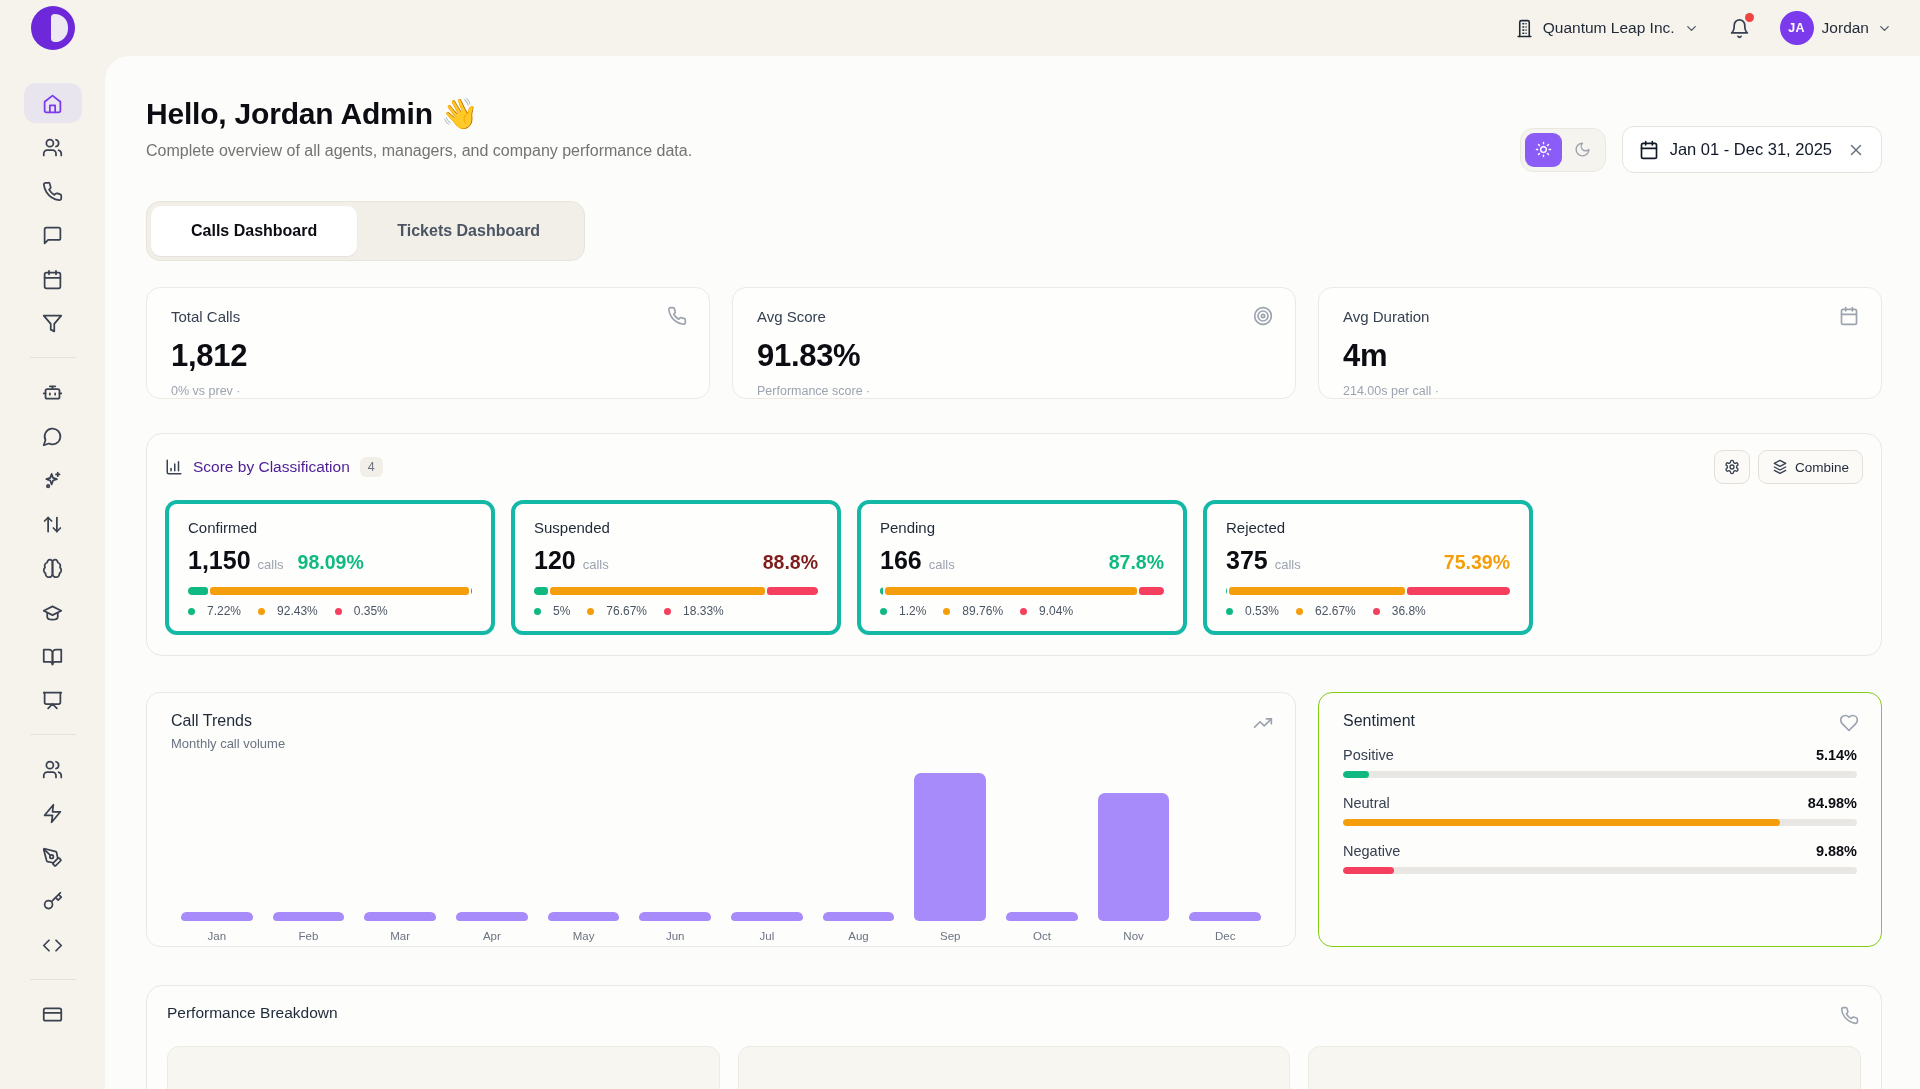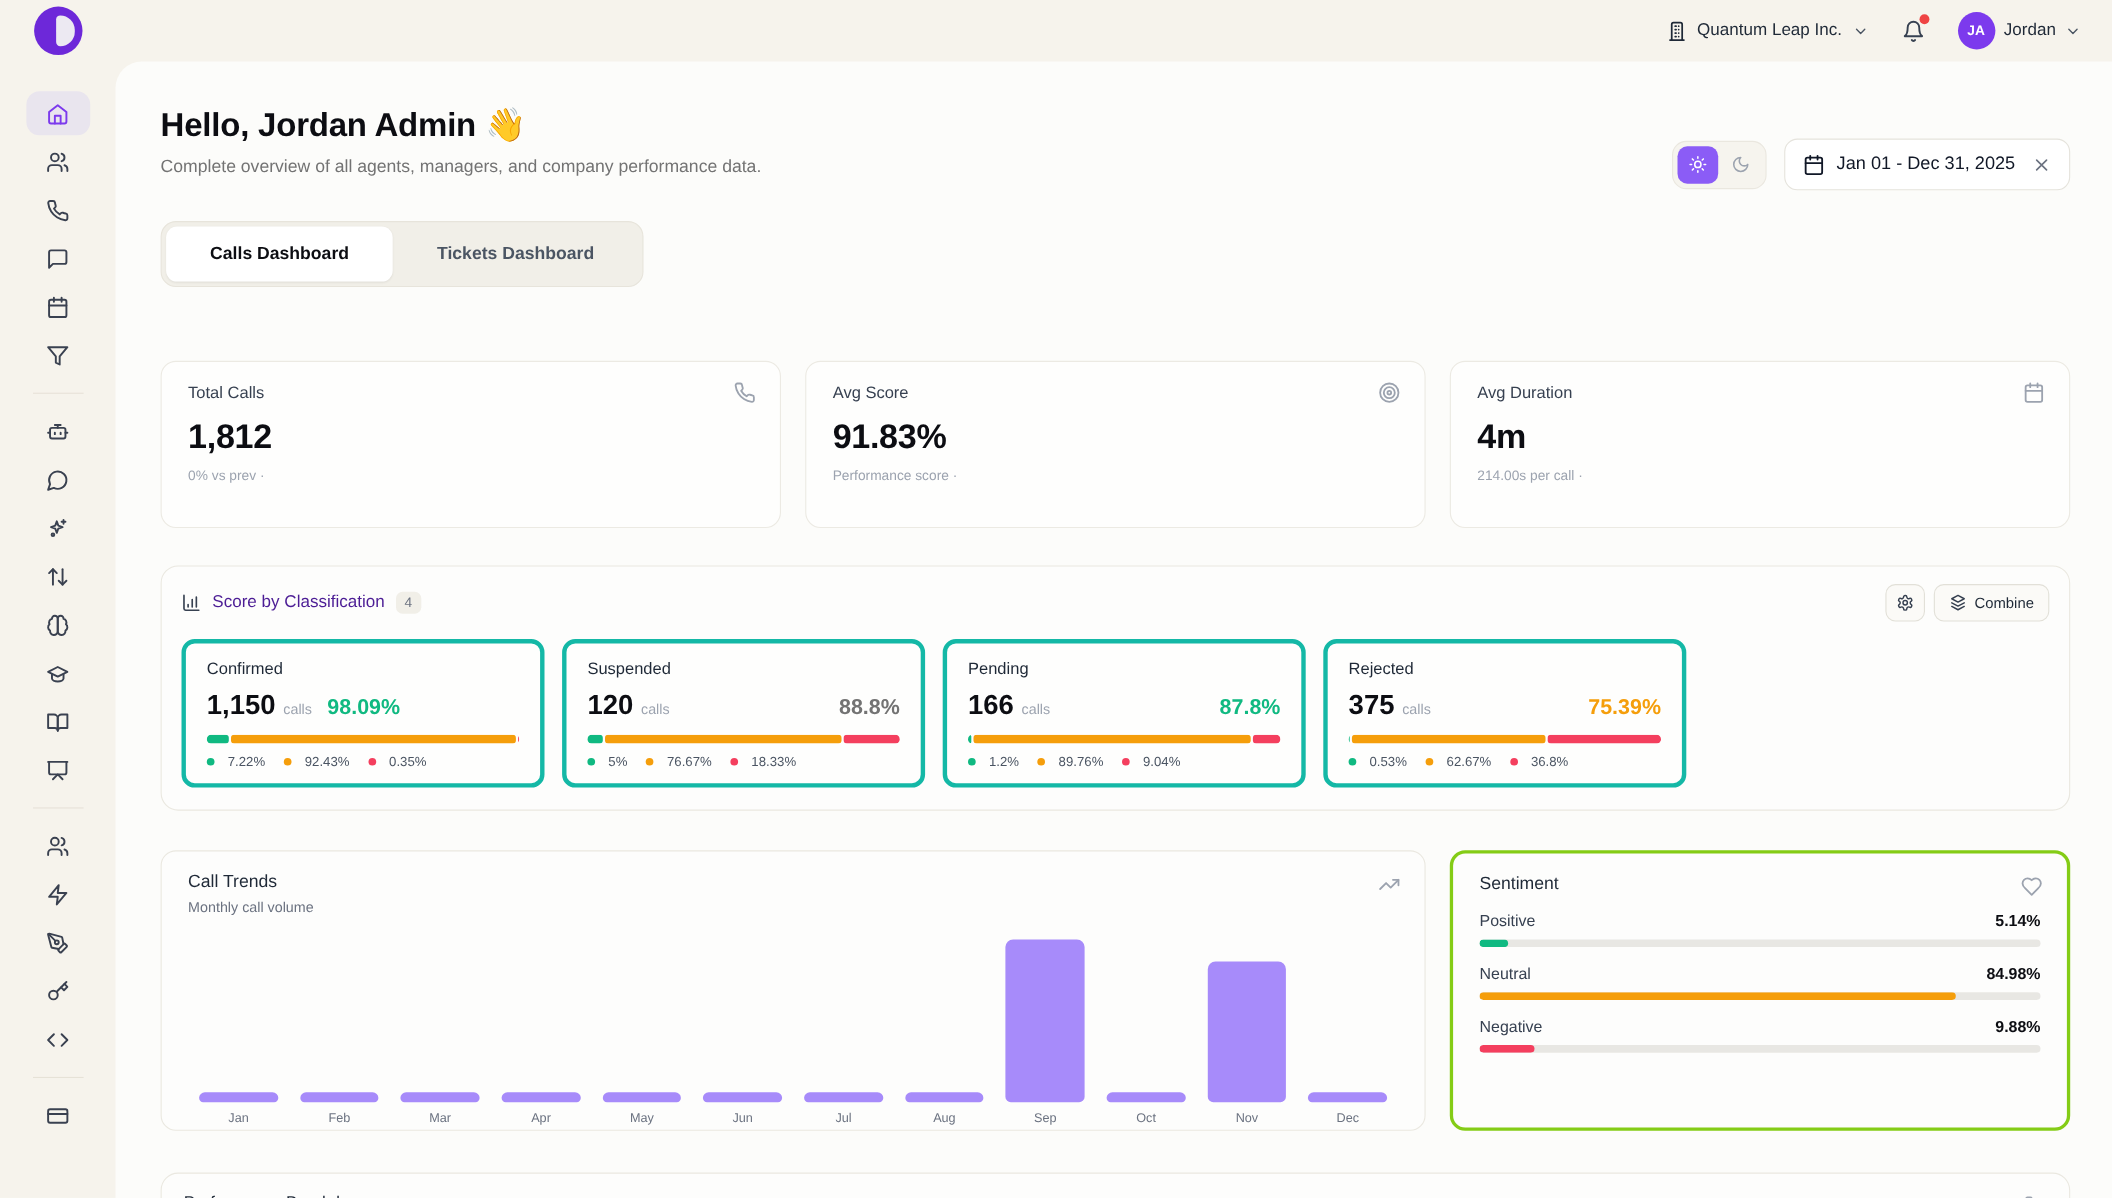--- a/index.html
+++ b/index.html
@@ -51,21 +51,21 @@
   .date-text { font-size:16.5px; font-weight:500; color:#111827; }
   .date-btn .x-ic { width:18px; height:18px; color:#6b7280; margin-left:4px; }
 
   
   .tabs { display:inline-flex; background:#f1efe8; border:1px solid #e7e4db; border-radius:14px; padding:4px; margin-top:28px; }
   .tab { border:none; background:transparent; border-radius:10px; padding:0 40px; height:50px; font-size:16px; font-weight:600; color:#4b5563; cursor:pointer; font-family:inherit; }
   .tab.active { background:#fff; color:#0c0d12; font-weight:700; box-shadow:0 1px 2px rgba(0,0,0,.06); }
 
   
   .stats-row { display:flex; gap:22px; margin-top:26px; }
-  .stat-card { flex:1; background:#fefefd; border:1px solid #eceae3; border-radius:14px; padding:20px 24px 18px; height:152px; position:relative;margin-top:41px; }
+  .stat-card { flex:1; background:#fefefd; border:1px solid #eceae3; border-radius:14px; padding:20px 24px 18px; height:112px; position:relative; }
   .stat-label { font-size:15px; color:#374151; font-weight:500; }
   .stat-icon { position:absolute; top:18px; right:22px; width:20px; height:20px; color:#9ca3af; }
   .stat-value { font-size:31px; font-weight:700; color:#0c0d12; margin-top:13px; letter-spacing:-.3px; }
   .stat-note { font-size:12.5px; color:#9ca3af; margin-top:10px; }
 
   
   .class-section { border:1px solid #eae8e0; border-radius:16px; margin-top:34px; padding:16px 18px 20px; background:#fdfdfc; }
   .class-header { display:flex; align-items:center; }
   .class-header .ic { width:18px; height:18px; color:#374151; }
   .class-title { font-size:15.5px; font-weight:500; color:#4c1d95; margin-left:10px; }
@@ -93,21 +93,21 @@
   .trends-card { flex:1; background:#fdfdfc; border:1px solid #eae8e0; border-radius:14px; padding:19px 24px 14px; height:255px; position:relative; }
   .card-title { font-size:16px; font-weight:500; color:#1f2937; }
   .card-sub { font-size:13px; color:#6b7280; margin-top:6px; }
   .card-corner-ic { position:absolute; top:20px; right:22px; width:20px; height:20px; color:#9ca3af; }
   .chart { display:flex; justify-content:space-between; align-items:flex-end; height:148px; margin-top:22px; }
   .bar-col { flex:1; display:flex; flex-direction:column; align-items:center; justify-content:flex-end; height:100%; }
   .bar { width:78%; background:#a78bfa; border-radius:7px 7px 5px 5px; min-height:9px; }
   .bar-labels { display:flex; justify-content:space-between; margin-top:9px; }
   .bar-label { flex:1; text-align:center; font-size:11.5px; color:#6b7280; }
 
-  .sentiment-card { width:564px; background:#fdfdfc; border:3px solid #84cc16; border-radius:14px; padding:19px 24px; height:255px; position:relative; }
+  .sentiment-card { width:564px; background:#fdfdfc; border:1px solid #84cc16; border-radius:14px; padding:19px 24px; height:255px; position:relative; }
   .sent-row { margin-top:17px; }
   .sent-top { display:flex; justify-content:space-between; align-items:center; }
   .sent-label { font-size:14.5px; color:#374151; }
   .sent-value { font-size:14.5px; font-weight:700; color:#0c0d12; }
   .sent-track { height:7px; background:#e8e7e3; border-radius:4px; margin-top:8px; overflow:hidden; }
   .sent-fill { height:100%; border-radius:4px; }
 
   
   .perf-section { border:1px solid #eae8e0; border-radius:16px; margin-top:38px; padding:18px 20px; background:#fdfdfc; height:220px; position:relative; }
   .perf-title { font-size:15.5px; font-weight:500; color:#1f2937; }
@@ -470,21 +470,21 @@
                 <span class="dot" style="background: rgb(244, 63, 94);"></span>
                 <span>0.35%</span>
               </span>
           </div>
         </div>
         <div class="class-card">
           <div class="class-card-title">Suspended</div>
           <div class="class-card-mid">
             <span class="class-calls">120</span>
             <span class="class-unit">calls</span>
-            <span class="class-score" style="color: #737373;">88.8%</span>
+            <span class="class-score" style="color: #7f1d1d;">88.8%</span>
           </div>
           <div class="seg-bar">
               <span class="seg" style="width: 5%; background: rgb(16, 185, 129);"></span>
               <span class="seg" style="width: 76.67%; background: rgb(245, 158, 11);"></span>
               <span class="seg" style="width: 18.33%; background: rgb(244, 63, 94);"></span>
             </div>
           <div class="legend">
             <span class="legend-item">
                 <span class="dot" style="background: rgb(16, 185, 129);"></span>
                 <span>5%</span>

